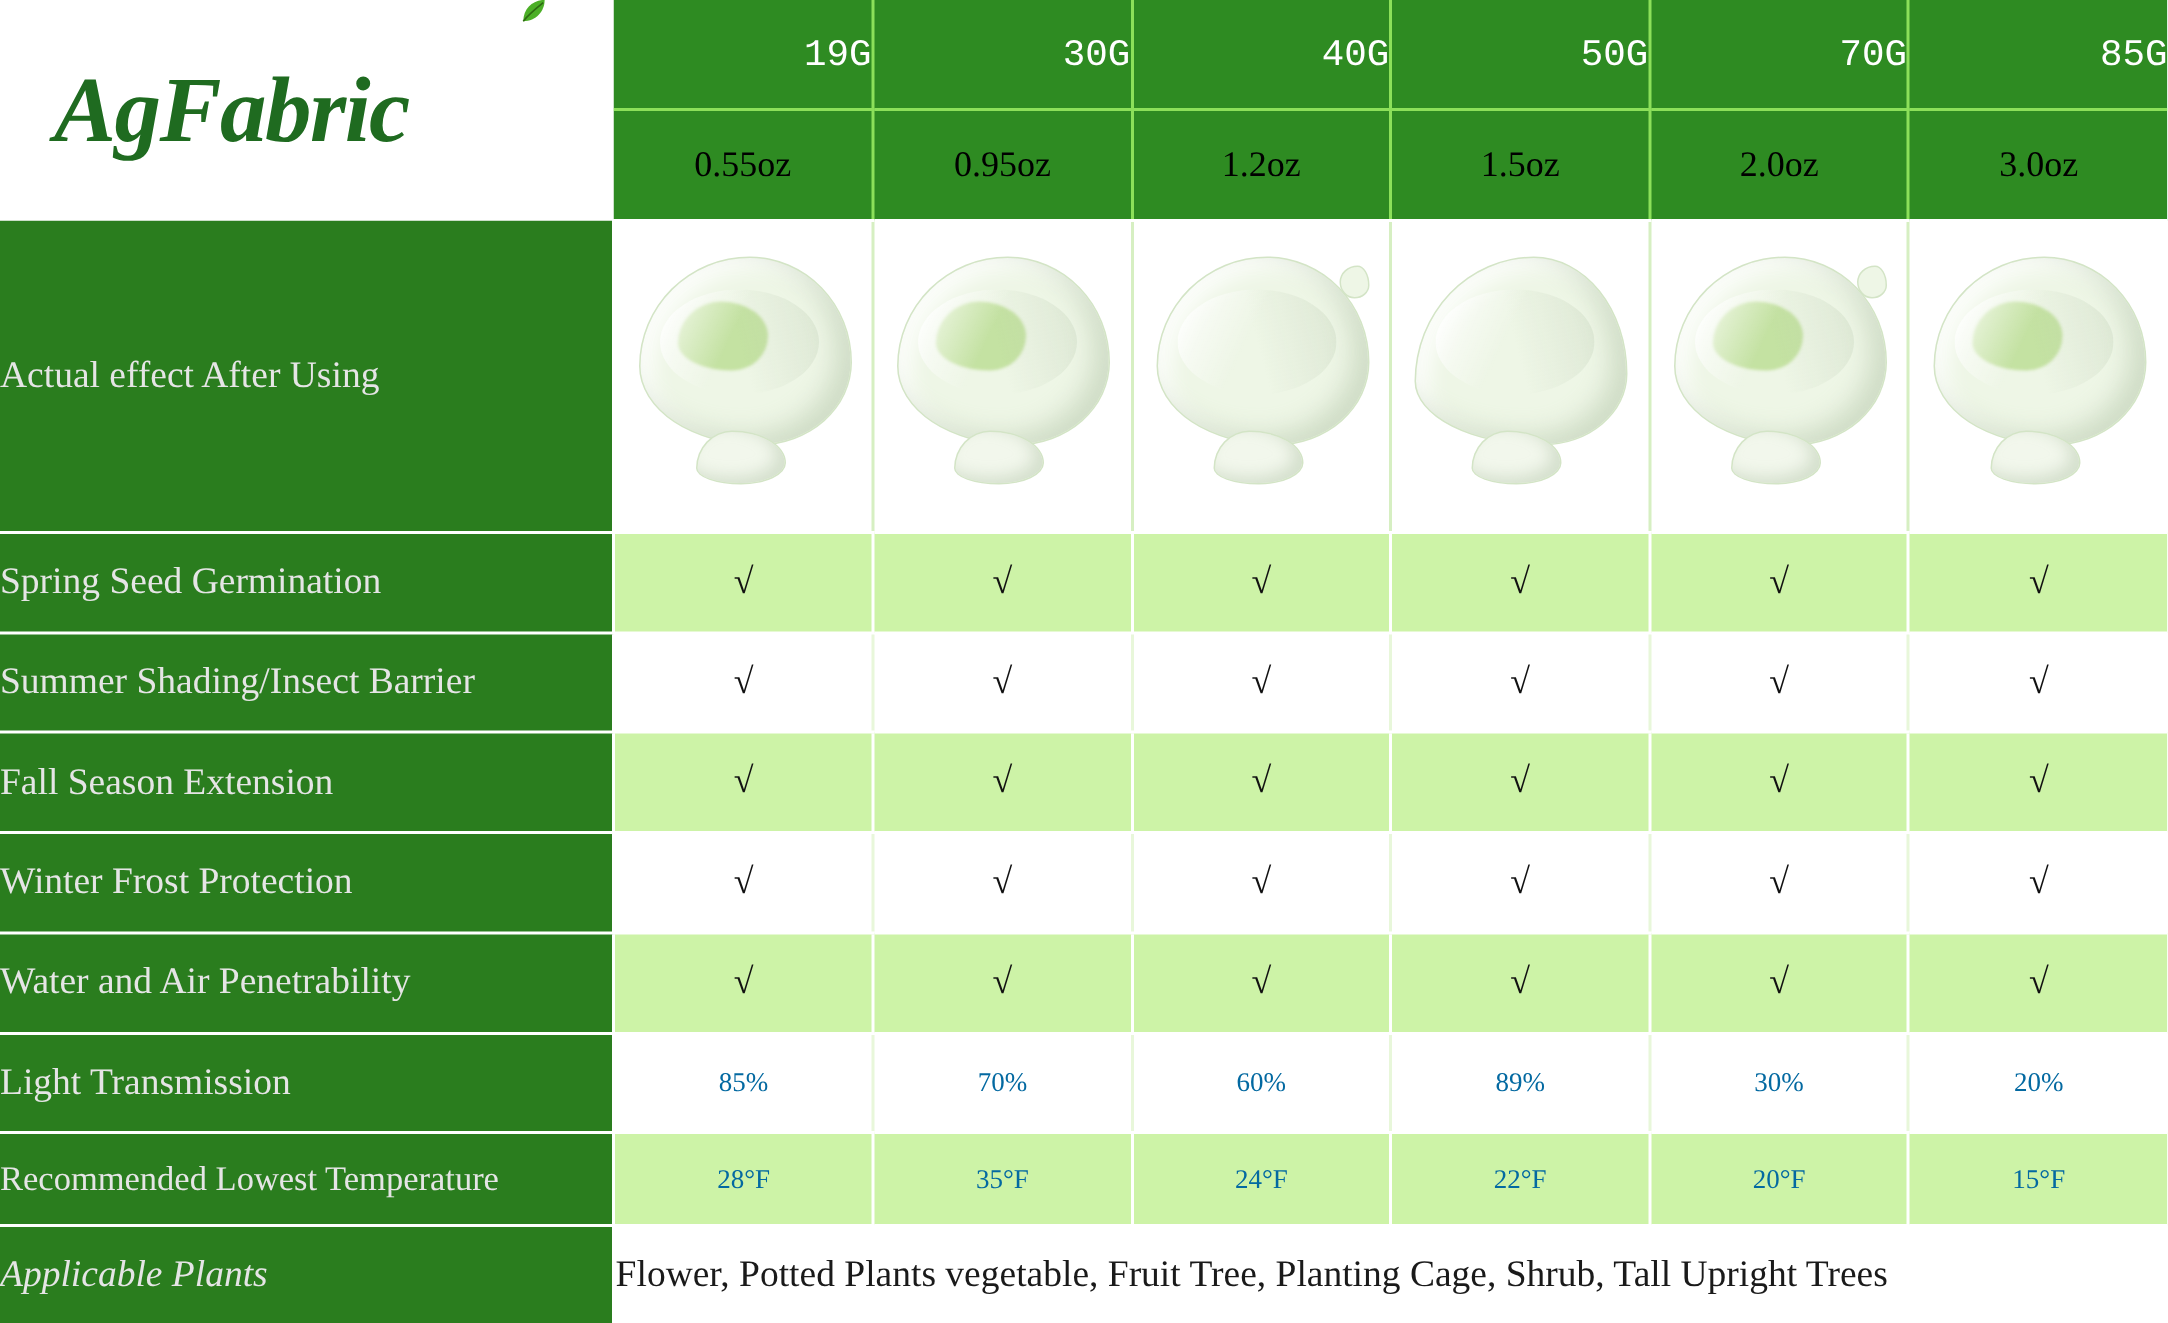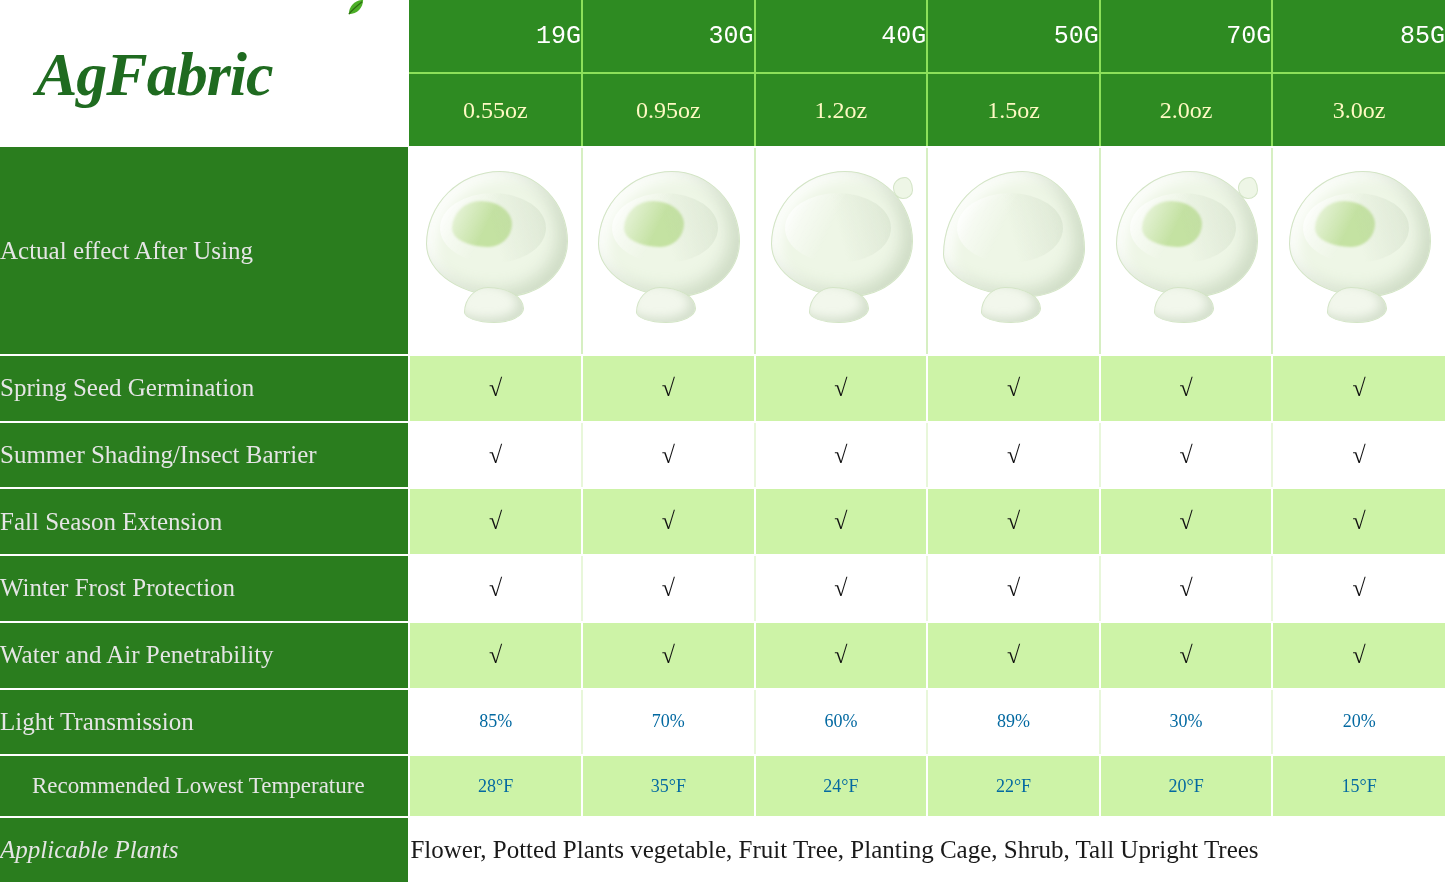--- a/index.html
+++ b/index.html
@@ -72,42 +72,42 @@
     text-align: right;
     font-size: 25px;
     font-family: Liberation Mono, monospace;
     border-right: 2px solid #8ce05a;
     border-bottom: 2px solid #8ce05a;
     height: 72px;
   }
   .hdr.last { border-right: none; }
   .hdr2 {
     background: #2e8b22;
-    color: #fef9c3;
+    color: #000000;
     text-align: center;
     font-size: 24px;
     font-family: "Liberation Serif", serif;
     border-right: 2px solid #8ce05a;
     border-bottom: 2px solid #ffffff;
     height: 72px;
   }
   .hdr2.last { border-right: none; }
 
   
   .rl {
     background: #2a7d1e;
     color: #e5e5e5;
     font-size: 25px;
     font-family: "Liberation Serif", serif;
     padding-left: 22px;
     border-bottom: 2px solid #ffffff;
     border-right: 2px solid #ffffff;
     text-align: left;
   }
-  .rl.small { font-size: 23px; padding-left: 32px; }
+  .rl.small { font-size: 23px; }
 
   
   .cell {
     text-align: center;
     font-size: 18px;
     color: #0369a1;
     font-family: "Liberation Serif", serif;
     border-bottom: 2px solid #ffffff;
     border-right: 2px solid #ffffff;
   }

